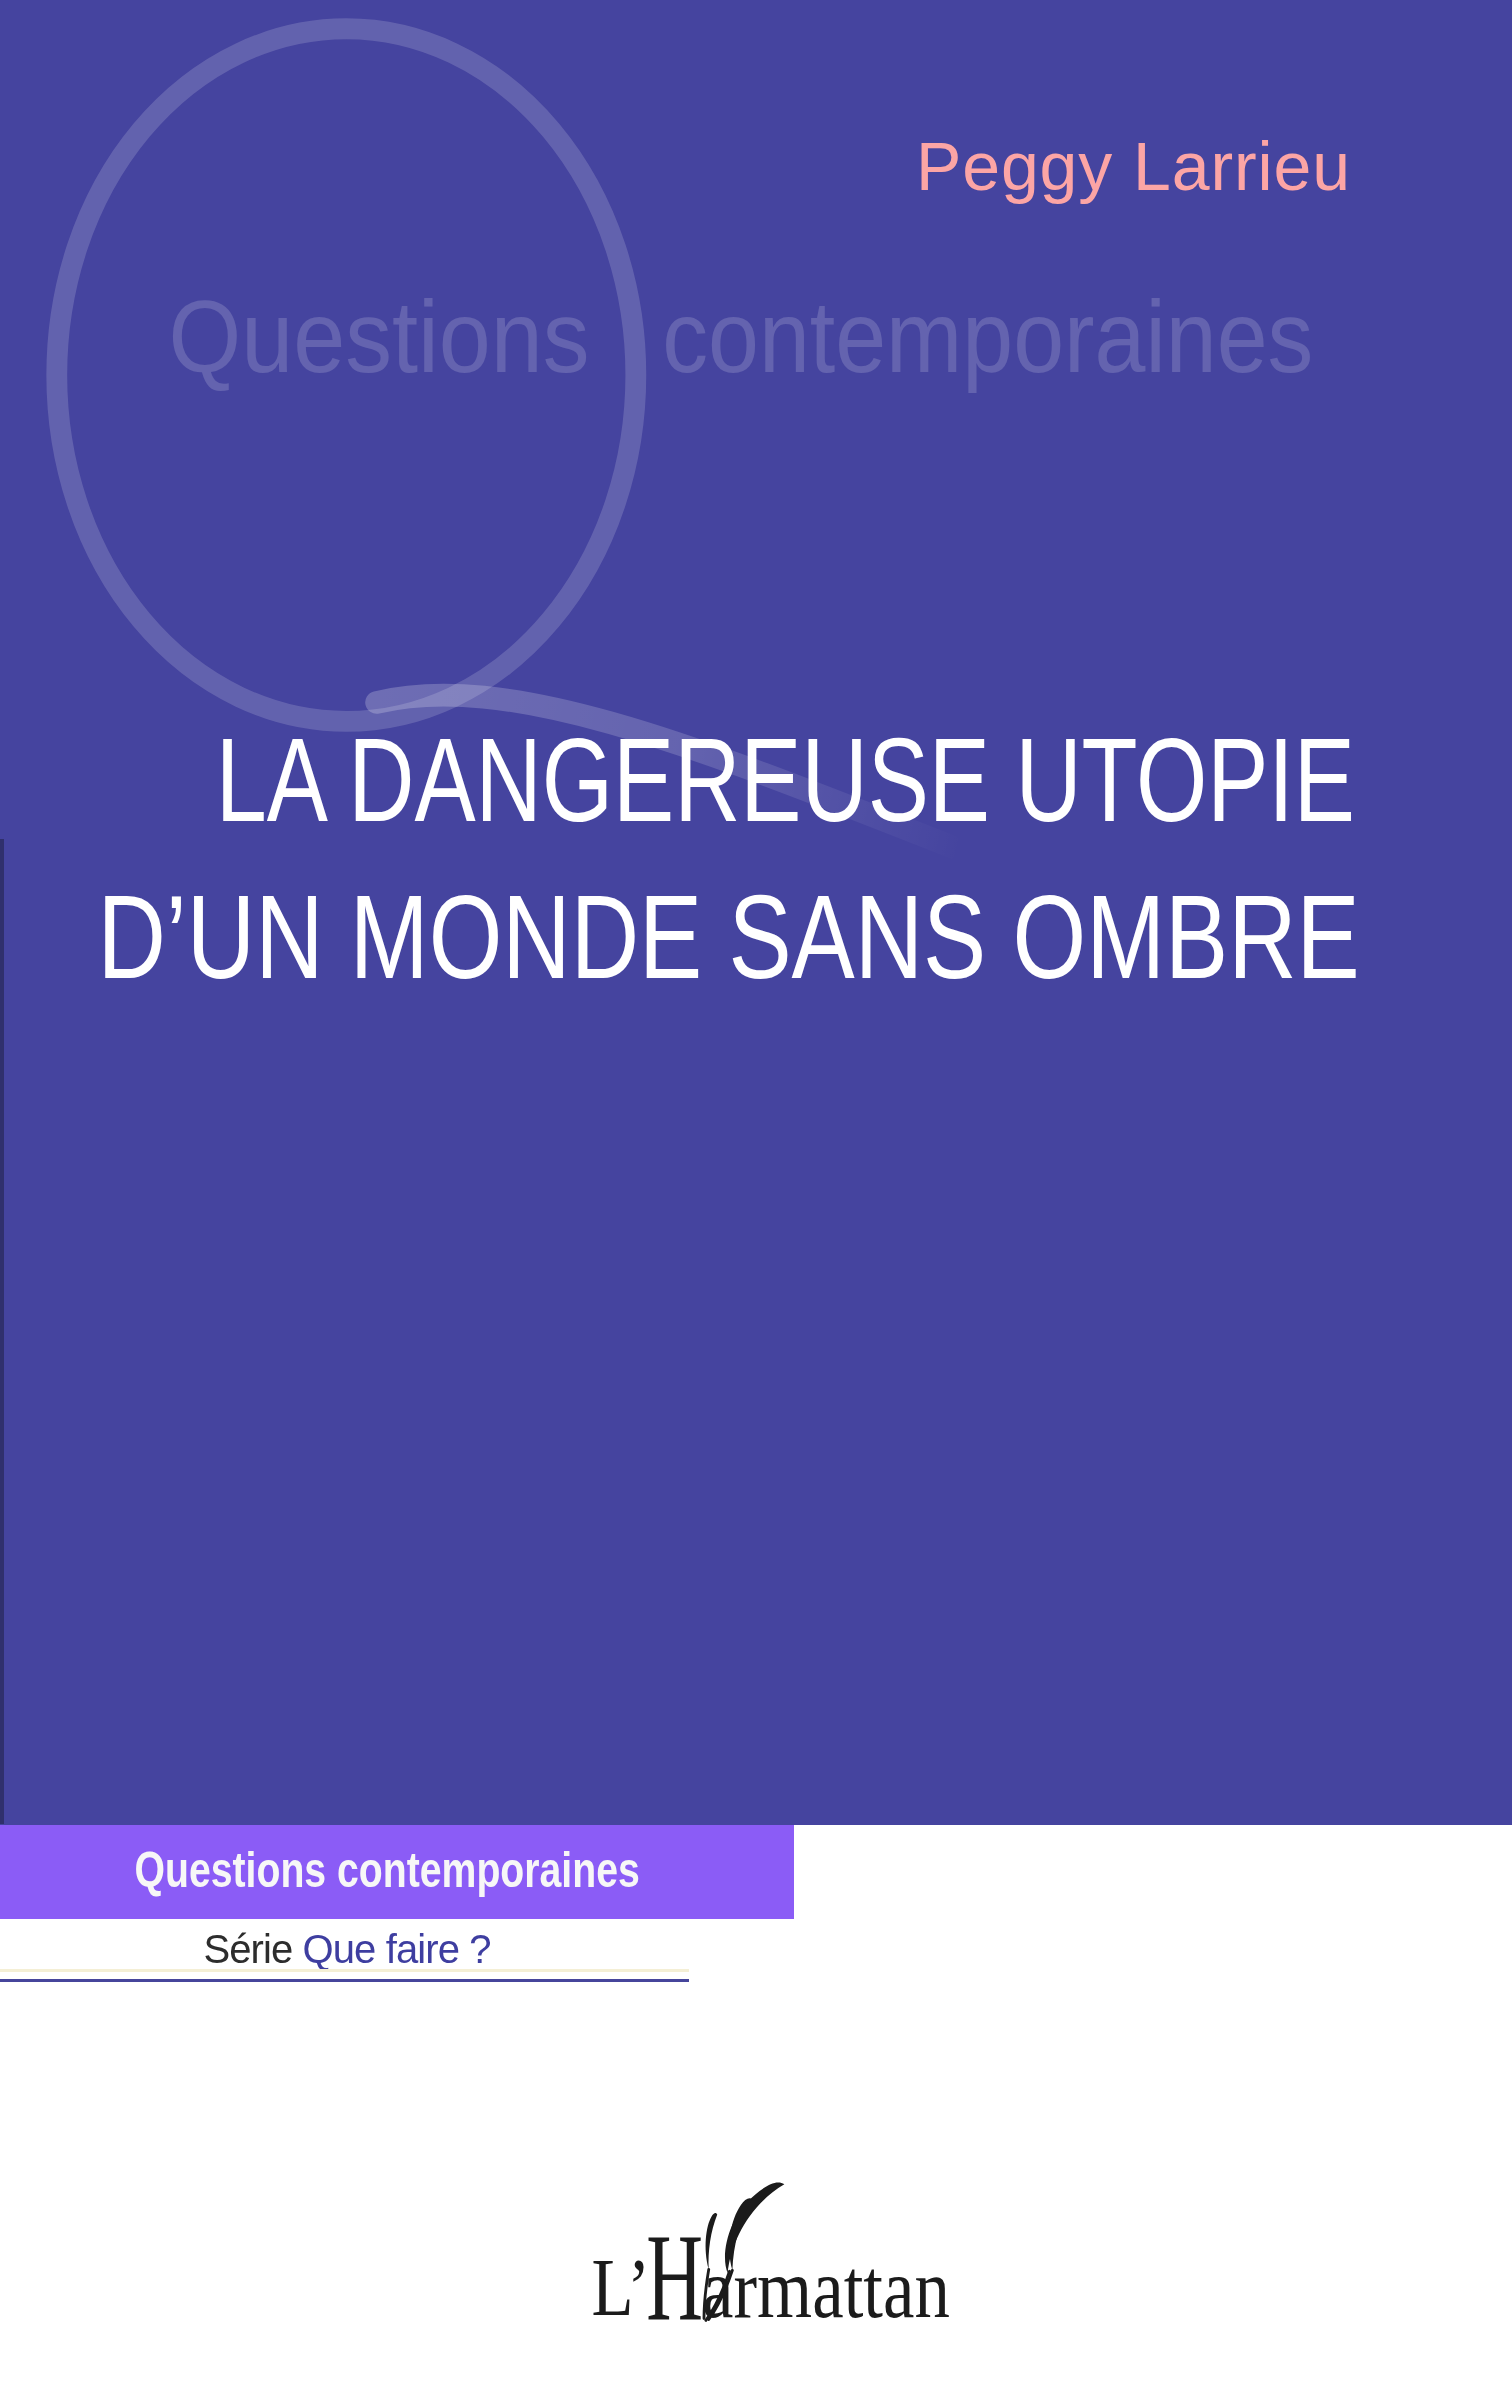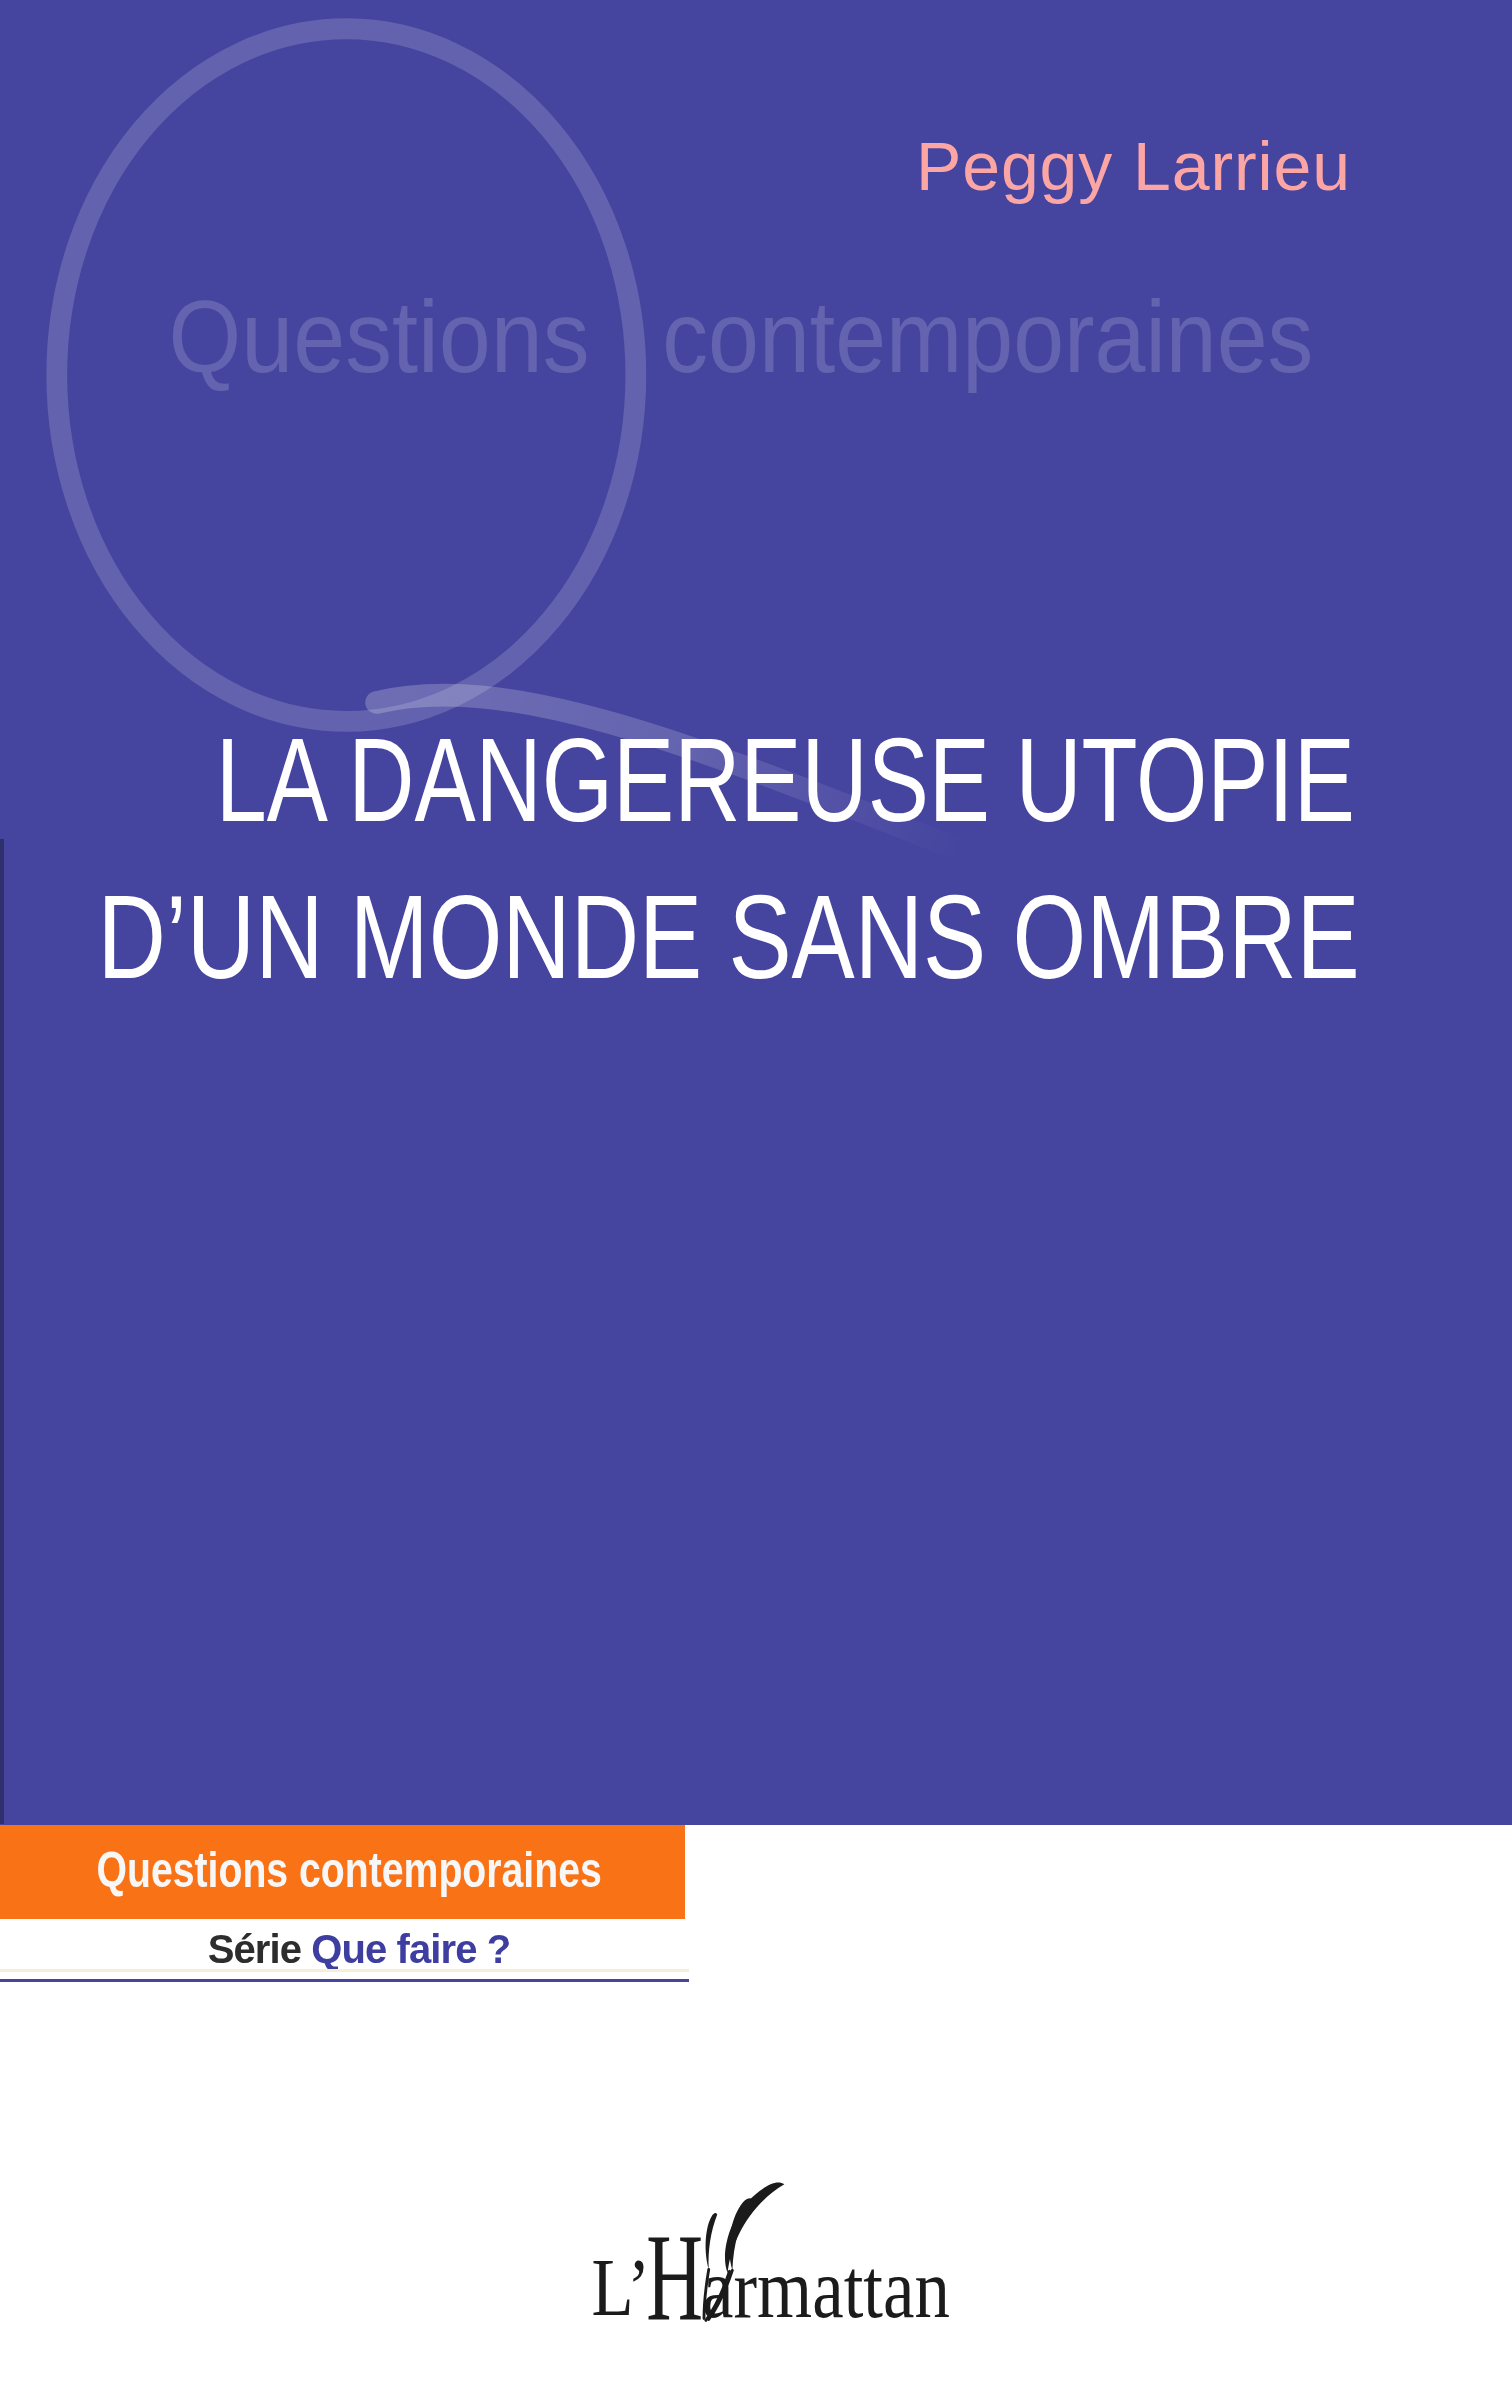--- a/index.html
+++ b/index.html
@@ -18,27 +18,28 @@
     font-size:68px;line-height:1;color:#fca5a5;letter-spacing:0.9px;
     white-space:nowrap;
   }
   
   .spine-shadow{
     position:absolute;left:0;top:839px;width:3.8px;height:985px;
     background:#30306d;
   }
   
   .collection-bar{
-    position:absolute;left:0;top:1825px;width:685px;height:94px;
-    background:#f97316;
+    position:absolute;left:0;top:1825px;width:756px;height:94px;
+    background:#8b5cf6;
+    padding-left:38px;
   }
   
   .series{
-    position:absolute;left:16px;top:1927px;width:686px;height:45px;
-    text-align:center;font-weight:bold;font-size:40px;line-height:45px;
+    position:absolute;left:4px;top:1927px;width:686px;height:45px;
+    text-align:center;font-weight:normal;font-size:40px;line-height:45px;
     letter-spacing:-0.9px;white-space:nowrap;
   }
   .series .prefix{color:#2d2d2d;}
   .series .name{color:#3e3ea0;}
   .sep-accent{
     position:absolute;left:0;top:1969px;width:689px;height:2.8px;
     background:#f4efd5;
   }
   .sep-line{
     position:absolute;left:0;top:1979px;width:689px;height:2.8px;

